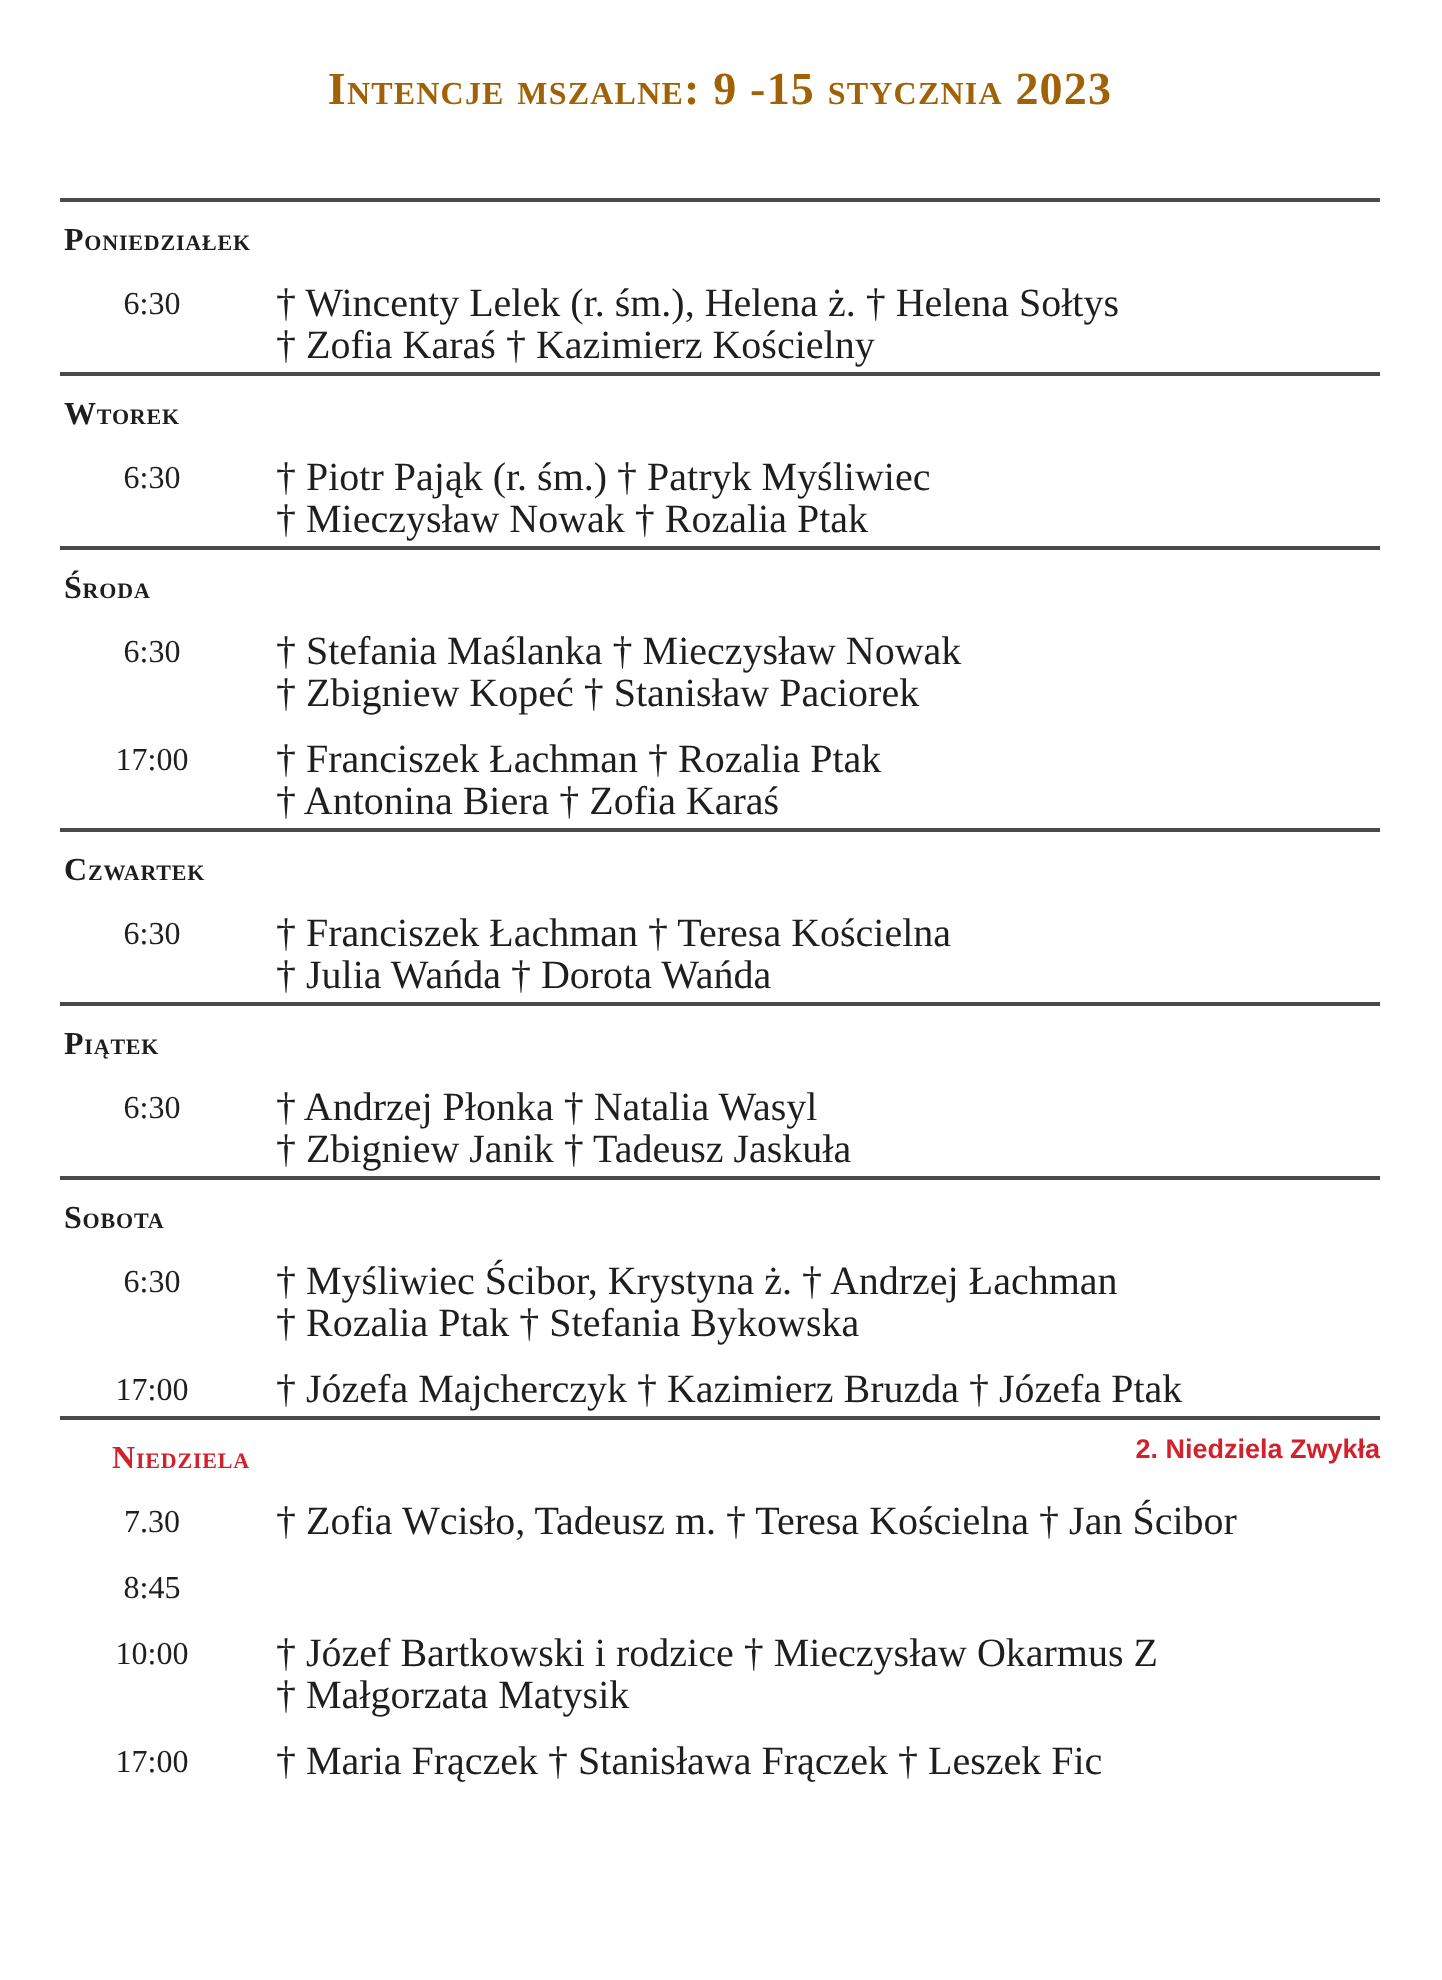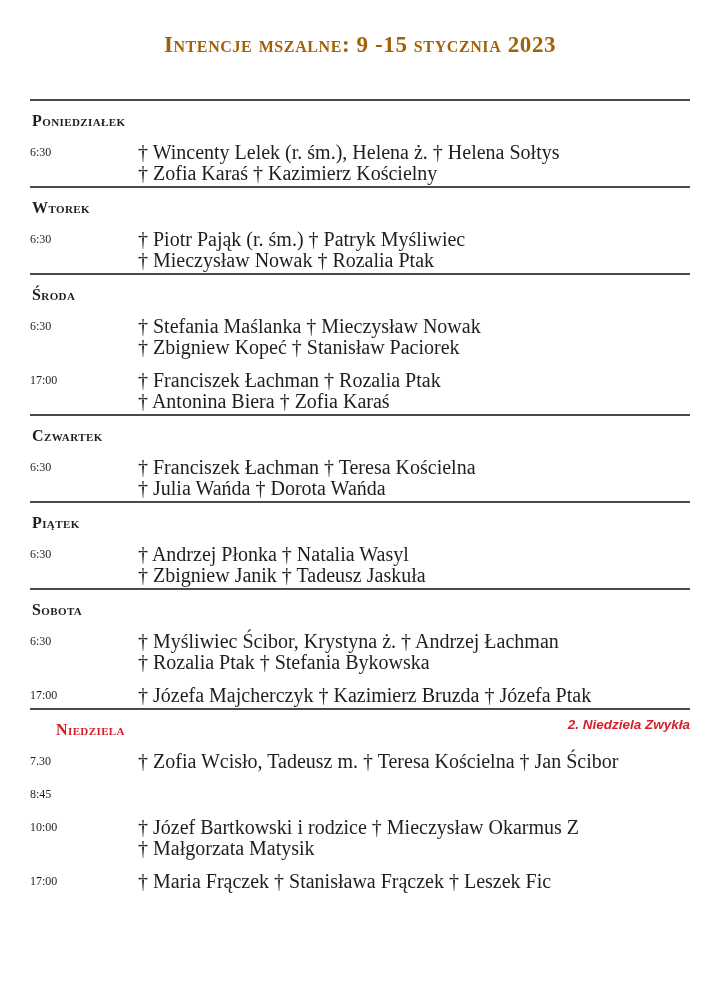--- a/index.html
+++ b/index.html
@@ -36,34 +36,33 @@
     font-size: 16px;
     font-weight: bold;
     font-variant: small-caps;
     letter-spacing: 0.4px;
     line-height: 20px;
     margin: 0;
   }
   .day-heading.red { color: var(--red, #d3212b); margin-left: 24px; }
   .sunday-note {
     font-family: "Liberation Sans", sans-serif;
-    font-style: italic;
     font-weight: bold;
     font-size: 13.5px;
     line-height: 16px;
     color: var(--red, #d3212b);
     margin-top: -3px;
   }
   .entry { display: flex; margin: 0 0 12px 0; }
   .entry:last-child { margin-bottom: 2px; }
   .time {
     flex: none;
     width: 92px;
-    text-align: left;
-    font-size: 12px;
+    text-align: center;
+    font-size: 16px;
     line-height: 21px;
   }
   .lines { margin-left: 16px; font-size: 20px; line-height: 21px; }
 </style>
 </head>
 <body style="--red: #d3212b;">
 
 <div class="page">
   <h1 class="doc-title">Intencje mszalne: 9 -15 stycznia 2023</h1>
   <div class="schedule">

